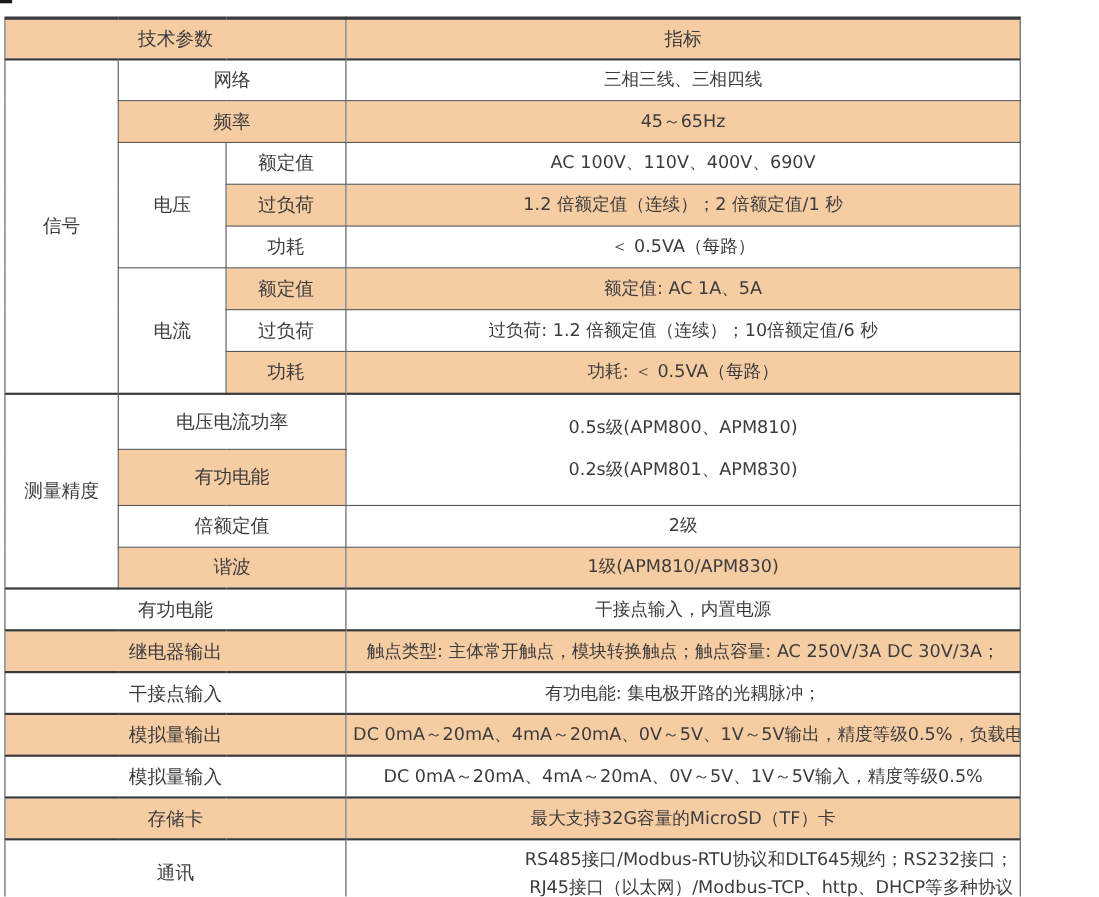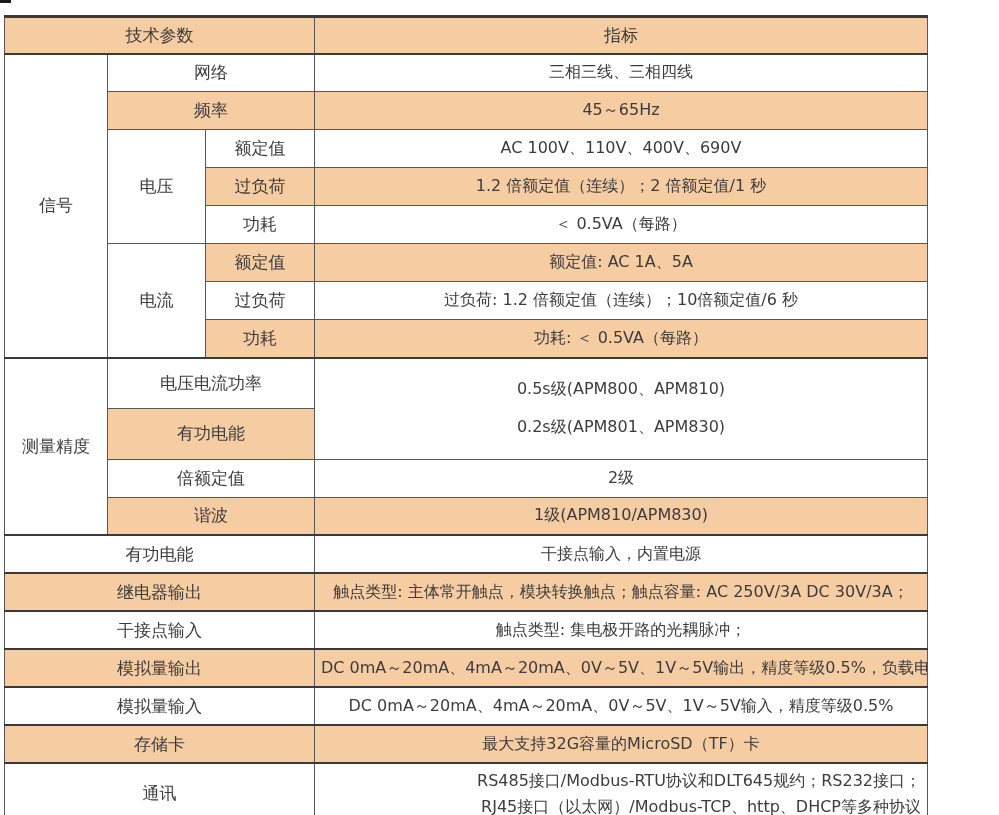--- a/index.html
+++ b/index.html
@@ -133,21 +133,21 @@
     <tr class="thick">
       <td colspan="3" class="lbl">有功电能</td>
       <td>干接点输入，内置电源</td>
     </tr>
     <tr class="thick">
       <td colspan="3" class="shade lbl">继电器输出</td>
       <td class="shade">触点类型: 主体常开触点，模块转换触点；触点容量: AC 250V/3A  DC 30V/3A；</td>
     </tr>
     <tr class="thick">
       <td colspan="3" class="lbl">干接点输入</td>
-      <td>触点类型: 集电极开路的光耦脉冲；</td>
+      <td>有功电能: 集电极开路的光耦脉冲；</td>
     </tr>
     <tr class="thick">
       <td colspan="3" class="shade lbl">模拟量输出</td>
       <td class="shade">DC 0mA～20mA、4mA～20mA、0V～5V、1V～5V输出，精度等级0.5%，负载电阻≤500Ω</td>
     </tr>
     <tr class="thick">
       <td colspan="3" class="lbl">模拟量输入</td>
       <td>DC 0mA～20mA、4mA～20mA、0V～5V、1V～5V输入，精度等级0.5%</td>
     </tr>
     <tr class="thick">

